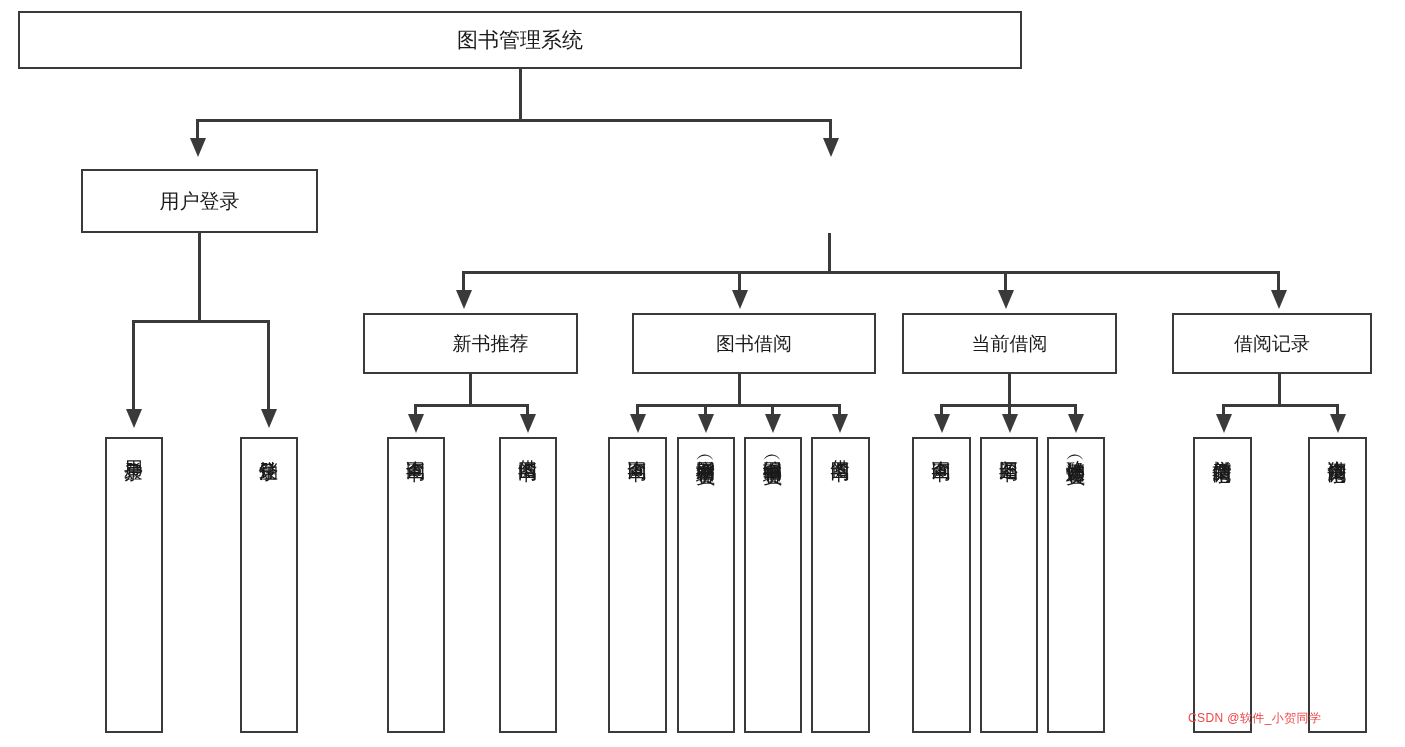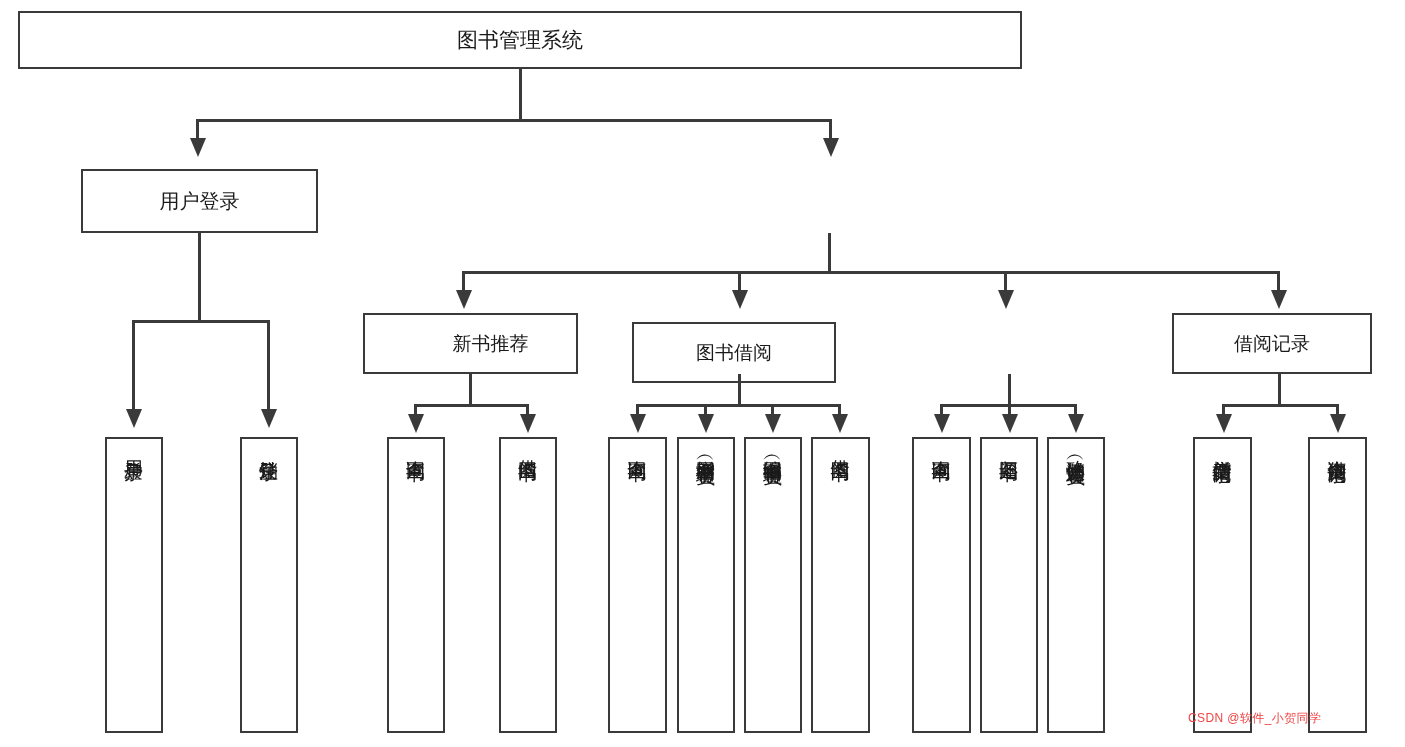--- a/index.html
+++ b/index.html
@@ -117,22 +117,25 @@
   <div class="edge v" style="left:738px; top:271px; width:3px; height:22px;"></div>
   <div class="arrow" style="left:732px; top:290px;"></div>
   <div class="edge v" style="left:1004px; top:271px; width:3px; height:22px;"></div>
   <div class="arrow" style="left:998px; top:290px;"></div>
   <div class="edge v" style="left:1277px; top:271px; width:3px; height:22px;"></div>
   <div class="arrow" style="left:1271px; top:290px;"></div>
 
   <div class="node lvl2" style="left:363px; top:313px; width:215px; height:61px;padding-left:40px;">
     <span>新书推荐</span>
   </div>
-  <div class="node lvl2" style="left:632px; top:322px; width:204px; height:61px;font-family:Liberation Serif, serif;">
+  <div class="node lvl2" style="left:632px; top:313px; width:244px; height:61px;font-family:Liberation Serif, serif;">
     <span>图书借阅</span>
+  </div>
+  <div class="node lvl2" style="left:902px; top:313px; width:215px; height:61px;">
+    <span>当前借阅</span>
   </div>
   <div class="node lvl2" style="left:1172px; top:313px; width:200px; height:61px;">
     <span>借阅记录</span>
   </div>
 
   <div class="edge v" style="left:469px; top:374px; width:3px; height:32px;"></div>
   <div class="edge h" style="left:414px; top:404px; width:115px; height:3px;"></div>
   <div class="edge v" style="left:414px; top:404px; width:3px; height:14px;"></div>
   <div class="arrow" style="left:408px; top:414px;"></div>
   <div class="edge v" style="left:526px; top:404px; width:3px; height:14px;"></div>

